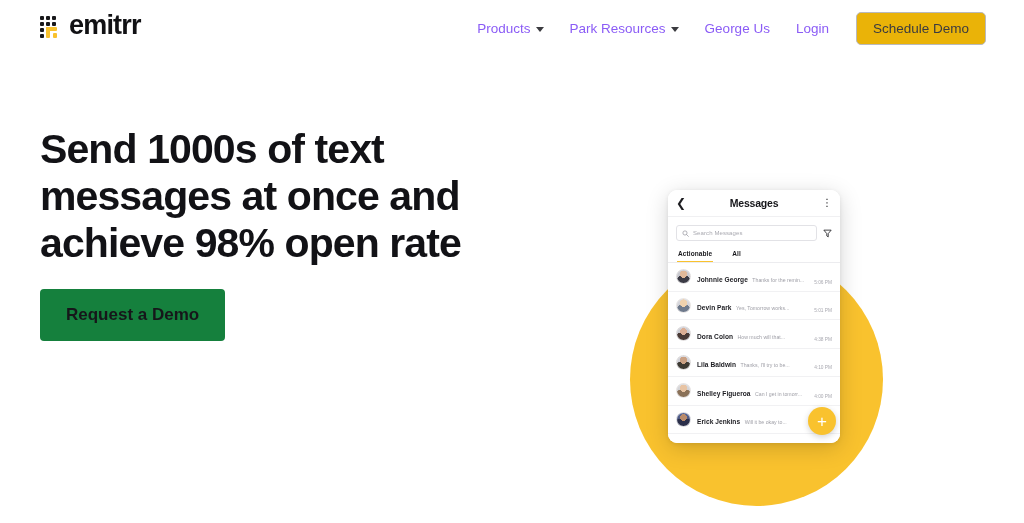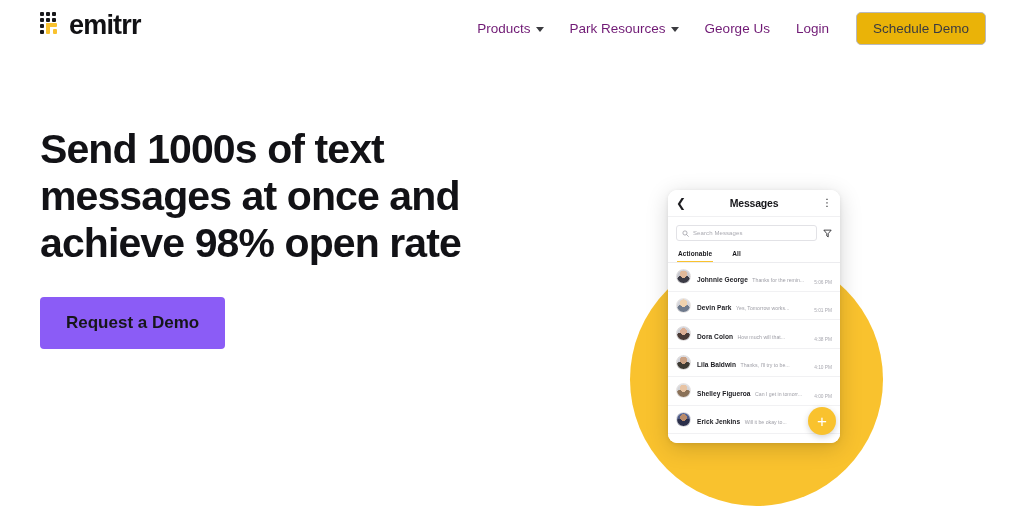--- a/index.html
+++ b/index.html
@@ -11,40 +11,40 @@
   }
   .page { position: relative; width: 1024px; height: 523px; background: #fff; }
 
   
   .header {
     position: absolute; top: 0; left: 0; width: 1024px; height: 56px;
     display: flex; align-items: center;
   }
   .logo-wrap {
     position: absolute; left: 40px; top: 12px;
-    display: flex; align-items: flex-start; gap: 6px;
+    display: flex; align-items: flex-end; gap: 6px;
   }
   .logo-mark { position: relative; width: 23px; height: 23px; }
   .logo-mark .dot {
     position: absolute; width: 4px; height: 4px; background: #18181b; border-radius: 1px;
   }
   .logo-mark .ydot {
     position: absolute; background: #F9C22E; border-radius: 1px;
   }
   .logo-text {
     font-size: 27px; font-weight: 700; color: #111114;
     letter-spacing: -0.8px; line-height: 1;
   }
 
   .nav {
     position: absolute; right: 38px; top: 10px;
     display: flex; align-items: center; gap: 0px; height: 36px;
   }
   .nav-item {
-    font-size: 13.5px; color: #701a75; padding: 0 13px;
+    font-size: 13.5px; color: #8b5cf6; padding: 0 13px;
     display: flex; align-items: center; gap: 5px; cursor: pointer;
     white-space: nowrap; height: 36px;
   }
   .caret {
     width: 0; height: 0; border-left: 4px solid transparent;
     border-right: 4px solid transparent; border-top: 5px solid #3b3b40;
     display: inline-block; margin-top: 2px;
   }
   .nav-btn {
     margin-left: 14px; border: 1px solid #b9b9bd; border-radius: 5px;
@@ -57,22 +57,22 @@
   .hero-left { position: absolute; left: 40px; top: 126px; width: 430px; }
   .hero-title {
     font-size: 41px; font-weight: 700; color: #121216;
     line-height: 1.145; letter-spacing: -0.9px;
   }
   .hero-sub {
     margin-top: 26px; font-size: 16.5px; color: #2f2f35;
     line-height: 1.69; max-width: 360px;
   }
   .cta {
-    margin-top: 30px; display: inline-block;
-    background: #8b5cf6; color: #16161a;
+    margin-top: 22px; display: inline-block;
+    background: #15803d; color: #16161a;
     font-size: 17px; font-weight: 700;
     padding: 16px 26px; border: none; border-radius: 4px;
     cursor: pointer; font-family: "Liberation Sans", sans-serif;
   }
 
   
   .hero-right { position: absolute; left: 600px; top: 170px; width: 400px; height: 300px; }
   .blob {
     position: absolute; left: 30px; top: 83px;
     width: 253px; height: 253px; border-radius: 50%;

